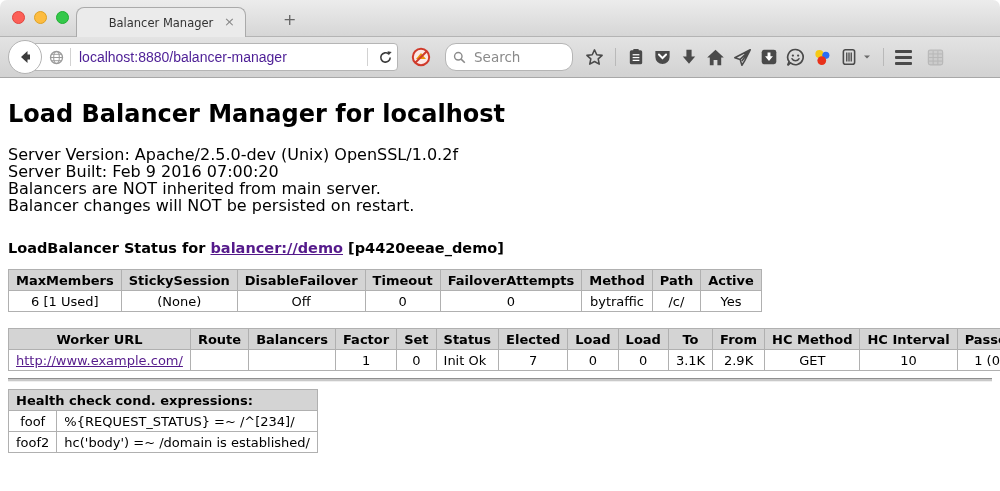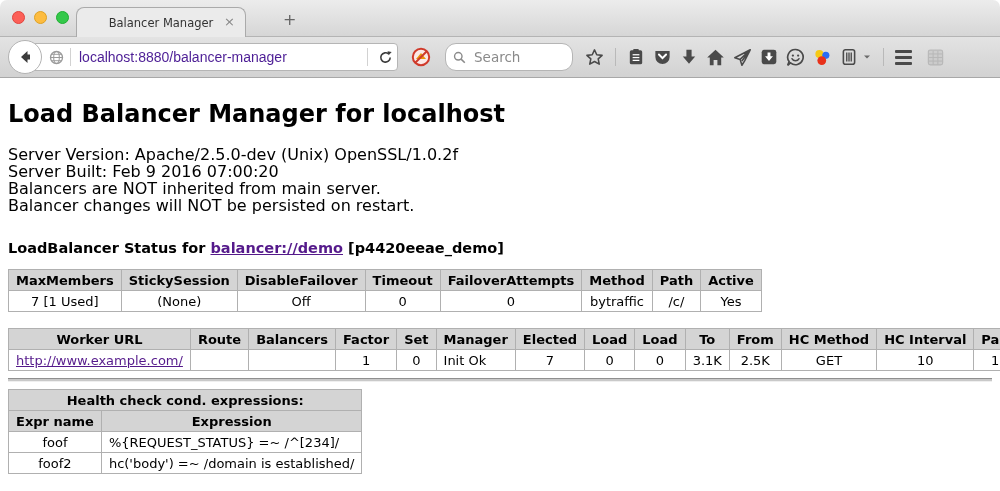--- a/index.html
+++ b/index.html
@@ -51,21 +51,21 @@
   table{border-collapse:collapse;font-size:13px;margin:0;}
   th,td{border:1px solid #b0b0b0;padding:2px 7px;height:16px;}
   th{background:#d4d4d4;font-weight:bold;text-align:center;white-space:nowrap;}
   td{text-align:center;white-space:nowrap;background:#fff;}
   td.ta-l{text-align:left;}
   table.outer{border:1px solid #8f8f8f;}
   .worker-table{width:962px;}
   .worker-table th:first-child{width:158px;}
   .gap16{height:16px;}
   .hrline{height:2px;border-top:1px solid #8f8f8f;background:#c9c9c9;border-bottom:1px solid #efefef;margin:7px 0;}
-  .hc-title-cell{text-align:center;font-weight:bold;background:#d4d4d4;}
+  .hc-title-cell{text-align:left;font-weight:bold;background:#d4d4d4;}
   svg{display:block;}
 </style>
 </head>
 <body>
 
 <div class="window">
 
   <div class="titlebar">
     <div class="traffic">
       <div class="light red"></div>
@@ -228,21 +228,21 @@
         <th>MaxMembers</th>
         <th>StickySession</th>
         <th>DisableFailover</th>
         <th>Timeout</th>
         <th>FailoverAttempts</th>
         <th>Method</th>
         <th>Path</th>
         <th>Active</th>
       </tr>
       <tr>
-        <td>7 [1 Used]</td>
+        <td>6 [1 Used]</td>
         <td>(None)</td>
         <td>Off</td>
         <td>0</td>
         <td>0</td>
         <td>bytraffic</td>
         <td>/c/</td>
         <td>Yes</td>
       </tr>
     </tbody>
       </table>
@@ -250,21 +250,21 @@
     <div class="gap16"></div>
 
     <table class="outer worker-table">
       <tbody>
           <tr>
         <th>Worker URL</th>
         <th>Route</th>
         <th>Balancers</th>
         <th>Factor</th>
         <th>Set</th>
-        <th>Manager</th>
+        <th>Status</th>
         <th>Elected</th>
         <th>Load</th>
         <th>Load</th>
         <th>To</th>
         <th>From</th>
         <th>HC Method</th>
         <th>HC Interval</th>
         <th>Passes</th>
 
       </tr>
@@ -272,41 +272,37 @@
         <td class="ta-l"><a href="#" class="plink">http://www.example.com/</a></td>
         <td></td>
         <td></td>
         <td>1</td>
         <td>0</td>
         <td class="ta-l">Init Ok</td>
         <td>7</td>
         <td>0</td>
         <td>0</td>
         <td>3.1K</td>
-        <td>2.5K</td>
+        <td>2.9K</td>
         <td>GET</td>
         <td>10</td>
         <td>1 (0)</td>
 
       </tr>
     </tbody>
       </table>
 
     <div class="hrline"></div>
 
     <table class="outer">
       <tbody>
           <tr>
         <th colspan="2" class="hc-title-cell">Health check cond. expressions:</th>
       </tr>
       <tr>
-        <th>Expr name</th>
-        <th style="width:230px">Expression</th>
-      </tr>
-      <tr>
         <td>foof</td>
         <td class="ta-l">%{REQUEST_STATUS} =~ /^[234]/</td>
       </tr>
       <tr>
         <td>foof2</td>
         <td class="ta-l">hc('body') =~ /domain is established/</td>
       </tr>
     </tbody>
       </table>
 

